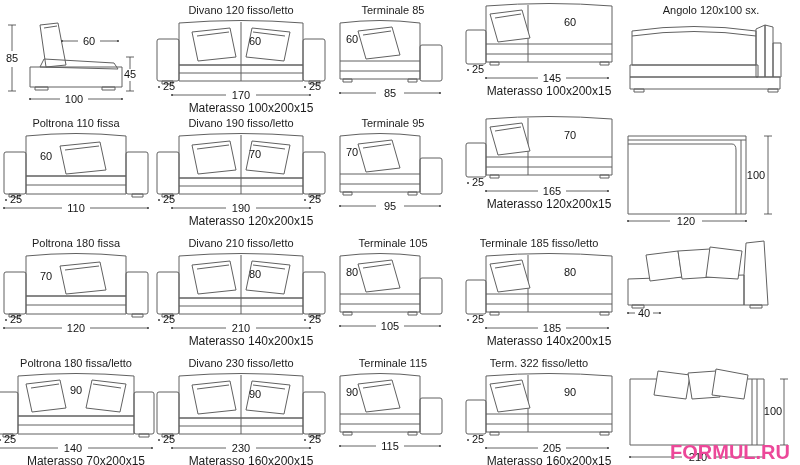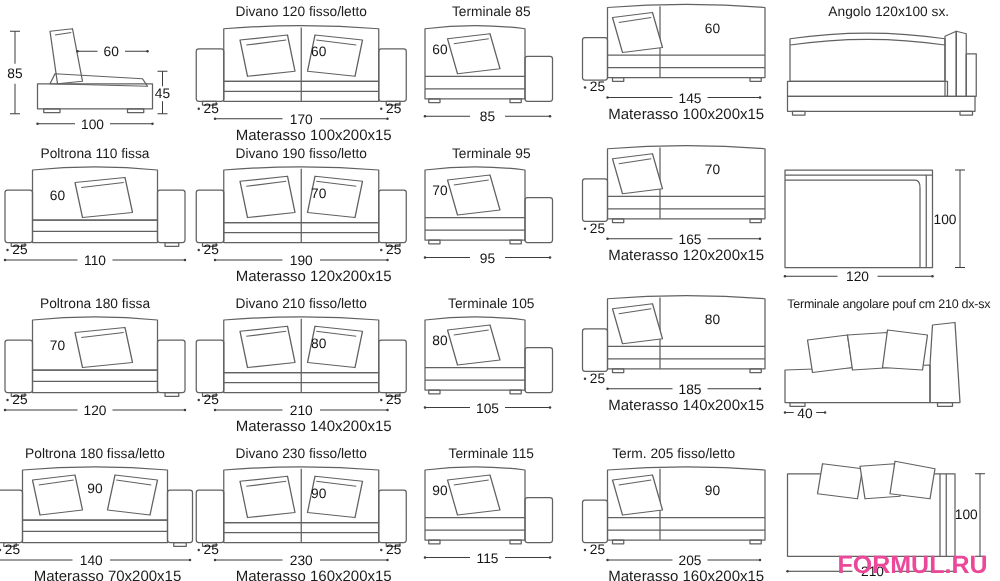--- a/index.html
+++ b/index.html
@@ -394,20 +394,21 @@
           <line x1="72" y1="76" x2="108" y2="76"></line>
         <circle class="dot" cx="8" cy="76" r="1"></circle>
           <circle class="dot" cx="108" cy="76" r="1"></circle>
       </g>
       <text class="dt" x="20" y="26">80</text>
       <text class="dt" x="58" y="80">105</text>
     </svg>
   </div>
 
   <div class="cell">
+    <div class="title">Terminale 185 fisso/letto</div>
     <svg width="150" height="84" viewBox="0 0 150 84">
       <g class="s">
         <rect x="2" y="30" width="20" height="34" rx="2"></rect>
         <path d="M22,6 Q85,1 148,6 L148,62 L22,62 Z"></path>
         <line x1="64" y1="5" x2="64" y2="62"></line>
         <line x1="22" y1="44" x2="148" y2="44"></line>
           <line x1="22" y1="54" x2="148" y2="54"></line>
         <rect x="26" y="62" width="9" height="3"></rect>
           <rect x="136" y="62" width="9" height="3"></rect>
       </g>
@@ -423,21 +424,20 @@
           <circle class="dot" cx="144" cy="78" r="1"></circle>
       </g>
       <text class="dt" x="106" y="26">80</text>
       <text class="dt" x="14" y="73">25</text>
       <text class="dt" x="88" y="82">185</text>
     </svg>
     <div class="mattress">Materasso 140x200x15</div>
   </div>
 
   <div class="cell">
-    <div class="title small">Terminale angolare pouf cm 210 dx-sx</div>
     <svg width="178" height="88" viewBox="0 0 178 88">
       <g class="s">
         <path d="M6,46 L122,42 L122,72 L6,72 Z"></path>
         <path d="M124,10 L142,8 L146,72 L122,72 L122,42 Z"></path>
         <rect x="10" y="72" width="12" height="3"></rect>
           <rect x="128" y="72" width="12" height="3"></rect>
       </g>
       <g>
         <path class="p" d="M24,22 L56,18 L60,44 L28,48 Z"></path>
         <path class="p" d="M56,18 L88,16 L92,44 L60,46 Z"></path>
@@ -540,21 +540,21 @@
           <line x1="72" y1="76" x2="108" y2="76"></line>
         <circle class="dot" cx="8" cy="76" r="1"></circle>
           <circle class="dot" cx="108" cy="76" r="1"></circle>
       </g>
       <text class="dt" x="20" y="26">90</text>
       <text class="dt" x="58" y="80">115</text>
     </svg>
   </div>
 
   <div class="cell">
-    <div class="title">Term. 205 fisso/letto</div>
+    <div class="title">Term. 322 fisso/letto</div>
     <svg width="150" height="84" viewBox="0 0 150 84">
       <g class="s">
         <rect x="2" y="30" width="20" height="34" rx="2"></rect>
         <path d="M22,6 Q85,1 148,6 L148,62 L22,62 Z"></path>
         <line x1="64" y1="5" x2="64" y2="62"></line>
         <line x1="22" y1="44" x2="148" y2="44"></line>
           <line x1="22" y1="54" x2="148" y2="54"></line>
         <rect x="26" y="62" width="9" height="3"></rect>
           <rect x="136" y="62" width="9" height="3"></rect>
       </g>

